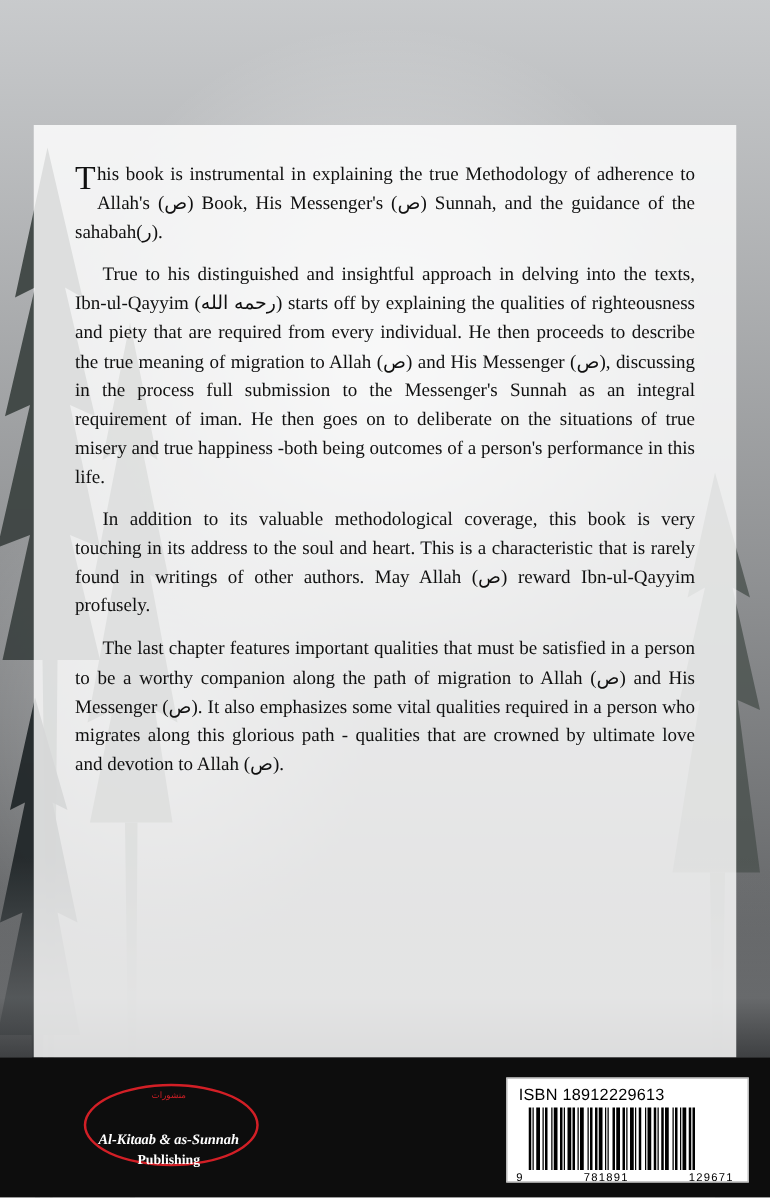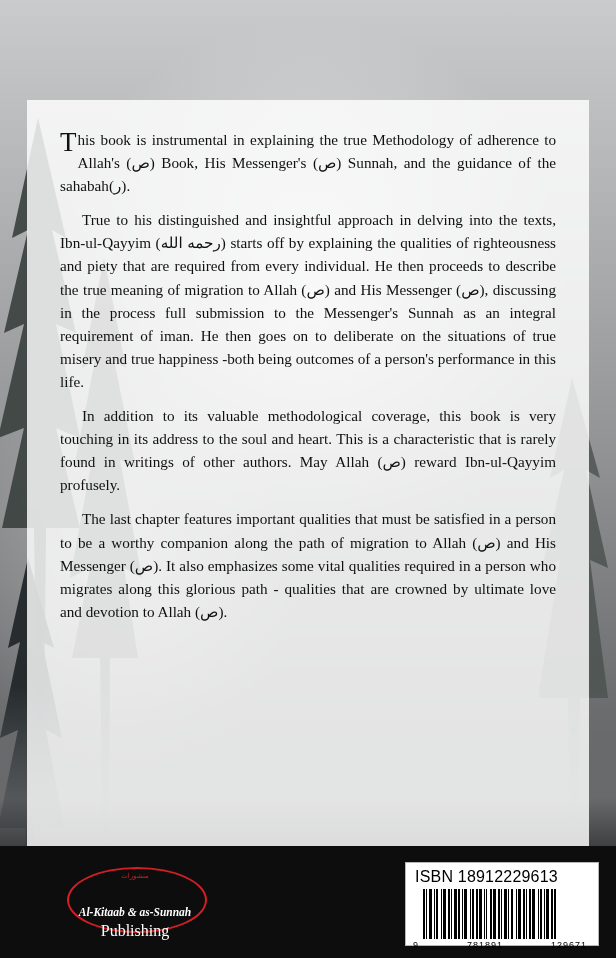--- a/index.html
+++ b/index.html
@@ -130,39 +130,40 @@
     font-size: 11.5px;
     font-weight: bold;
     font-style: italic;
     font-family: "Liberation Serif", serif;
   }
   .logo .pub {
     position: absolute;
     left: 0; right: 0;
     top: 57px;
     color: #ffffff;
-    font-size: 16px;
+    font-size: 11px;
     font-family: "Liberation Serif", serif;
+    font-weight: bold;
   }
 
   
   .barcode-box {
     position: absolute;
     right: 17px;
     top: 862px;
     width: 194px;
     height: 84px;
     background: #ffffff;
     border: 1px solid #b8b8b8;
     padding: 3px 5px 2px 5px;
     box-sizing: border-box;
   }
   .isbn-text {
     font-family: "Liberation Sans", sans-serif;
-    font-size: 16px;
+    font-size: 13px;
     color: #000;
     letter-spacing: 0.2px;
     padding: 2px 0 3px 4px;
   }
   .bars {
     display: flex;
     align-items: flex-end;
     height: 50px;
     padding-left: 12px;
     gap: 0;

